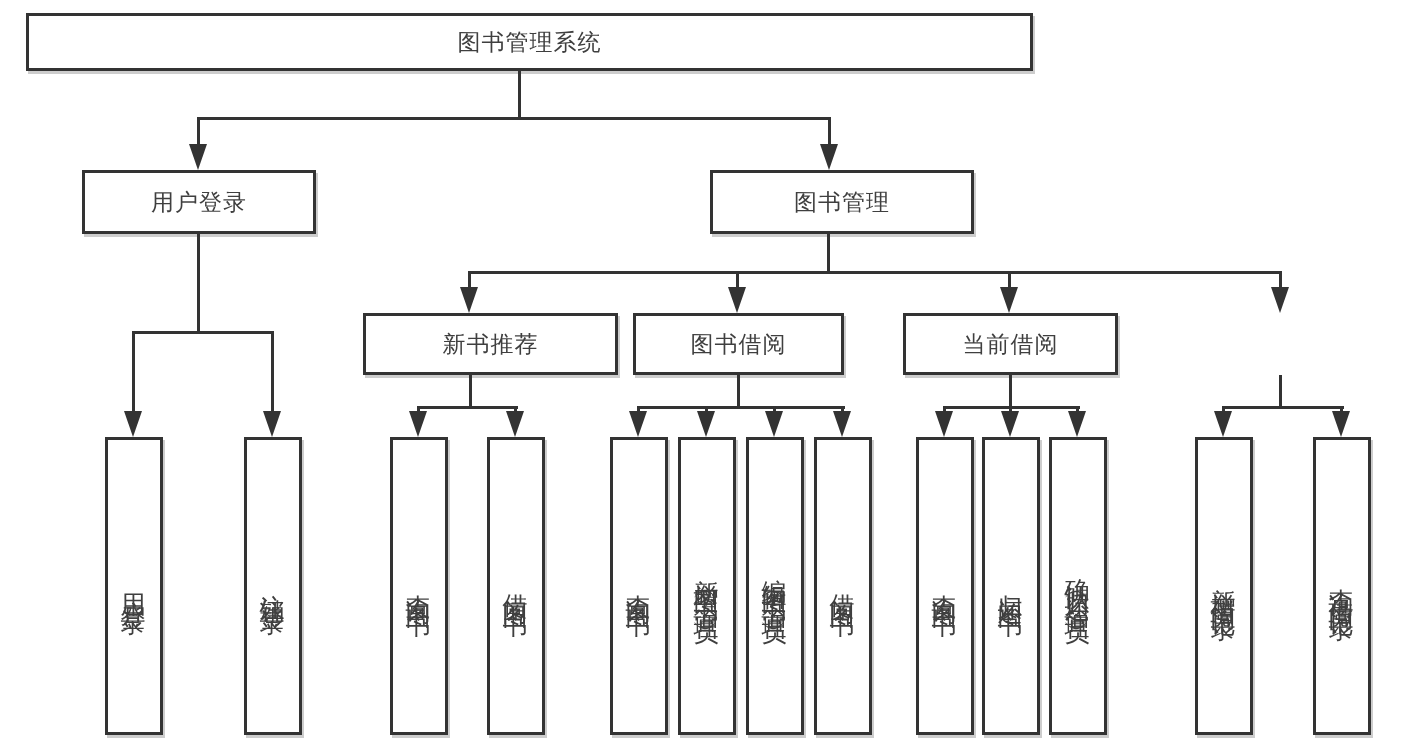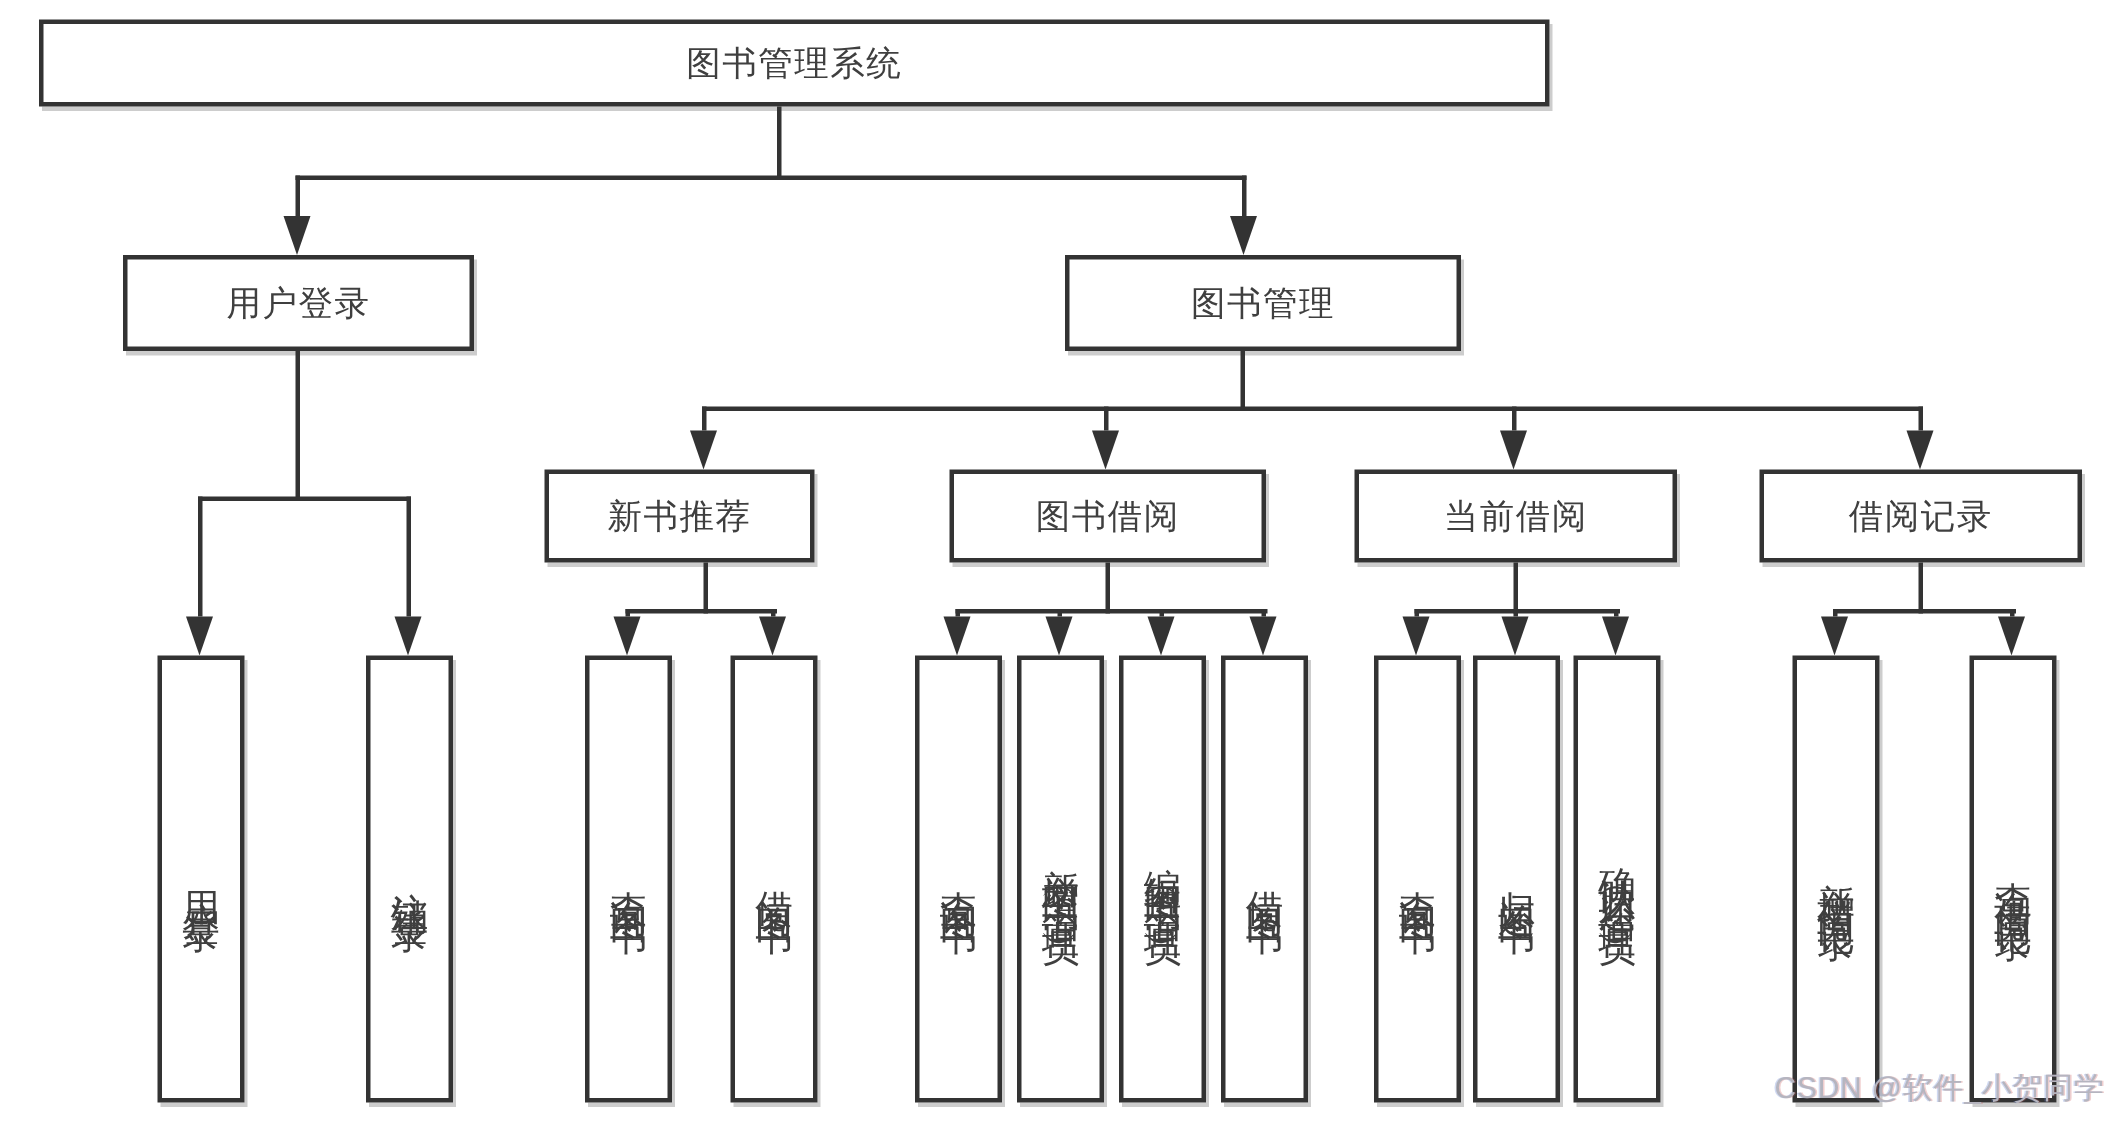--- a/index.html
+++ b/index.html
@@ -90,24 +90,23 @@
   <div class="arrow" style="left:132px;top:331px;height:80px"></div>
   <div class="arrow" style="left:271px;top:331px;height:80px"></div>
 
   <div class="vline" style="left:827px;top:234px;height:40px"></div>
   <div class="hline" style="left:468px;top:271px;width:814px"></div>
   <div class="arrow" style="left:468px;top:271px;height:16px"></div>
   <div class="arrow" style="left:736px;top:271px;height:16px"></div>
   <div class="arrow" style="left:1008px;top:271px;height:16px"></div>
   <div class="arrow" style="left:1279px;top:271px;height:16px"></div>
 
-  <div class="box" style="left:363px;top:313px;width:180px;height:62px">新书推荐</div>
+  <div class="box" style="left:363px;top:313px;width:255px;height:62px">新书推荐</div>
   <div class="box" style="left:903px;top:313px;width:215px;height:62px">当前借阅</div>
   <div class="box" style="left:633px;top:313px;width:211px;height:62px">图书借阅</div>
-  <div class="box" style="left:1173px;top:313px;width:215px;height:62px">借阅记录</div>
 
   <div class="vline" style="left:469px;top:375px;height:34px"></div>
   <div class="hline" style="left:417px;top:406px;width:101px"></div>
   <div class="arrow" style="left:417px;top:406px;height:5px"></div>
   <div class="arrow" style="left:514px;top:406px;height:5px"></div>
 
   <div class="vline" style="left:737px;top:375px;height:34px"></div>
   <div class="hline" style="left:637px;top:406px;width:208px"></div>
   <div class="arrow" style="left:637px;top:406px;height:5px"></div>
   <div class="arrow" style="left:705px;top:406px;height:5px"></div>
@@ -136,15 +135,14 @@
   <div class="box leaf" style="left:746px;top:437px;width:58px;height:298px">编辑图书（管理员）</div>
   <div class="box leaf" style="left:814px;top:437px;width:58px;height:298px">借阅图书</div>
 
   <div class="box leaf" style="left:916px;top:437px;width:58px;height:298px">查询图书</div>
   <div class="box leaf" style="left:982px;top:437px;width:58px;height:298px">归还图书</div>
   <div class="box leaf" style="left:1049px;top:437px;width:58px;height:298px">确认归还（管理员）</div>
 
   <div class="box leaf" style="left:1195px;top:437px;width:58px;height:298px">新增借阅记录</div>
   <div class="box leaf" style="left:1313px;top:437px;width:58px;height:298px">查询借阅记录</div>
 
-  <div class="watermark">CSDN @软件_小贺同学</div>
 
 </div>
 
 </body></html>

